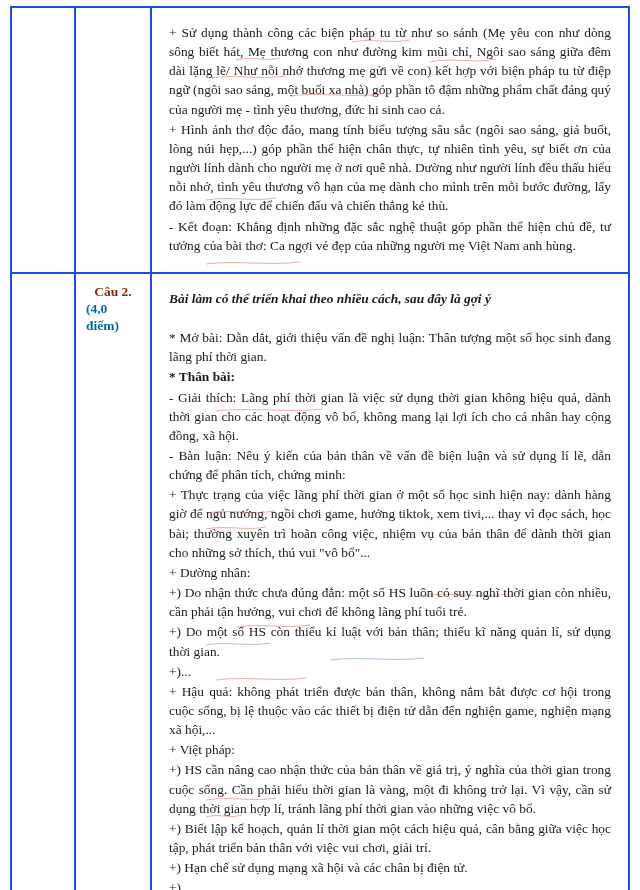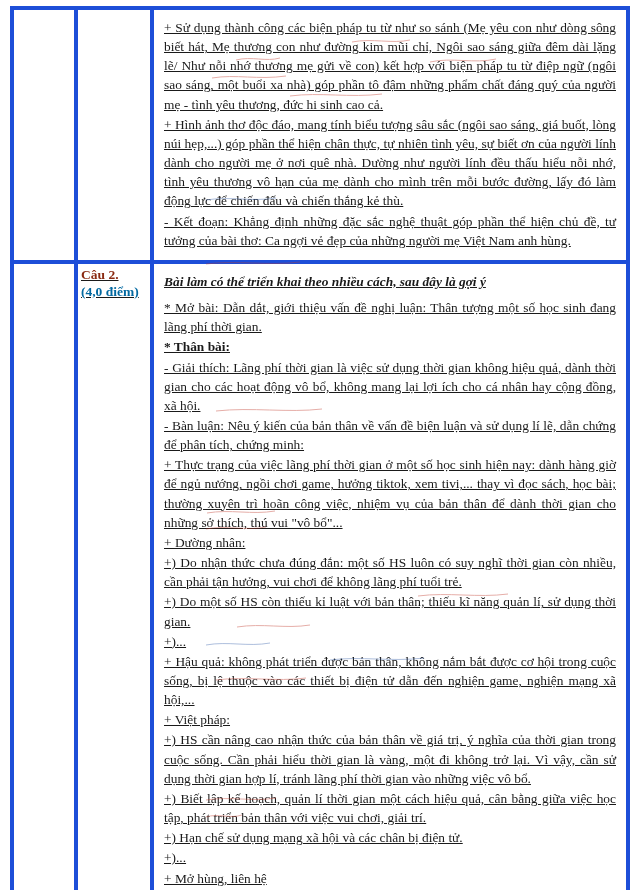--- a/index.html
+++ b/index.html
@@ -20,41 +20,41 @@
     box-sizing: border-box;
     overflow: hidden;
   }
   table.doc {
     border-collapse: collapse;
     width: 620px;
     margin: 6px auto 0 auto;
     table-layout: fixed;
   }
   table.doc td {
-    border: 4px solid #1d4ed8;
+    border: 2px solid #1d4ed8;
     vertical-align: top;
-    padding: 3px;
-    text-decoration: underline;
+    padding: 10px;
   }
   .col-a { width: 64px; }
   .col-b { width: 76px; }
   .col-c { width: auto; }
 
   .cellpad {
     padding: 5px 7px 6px 7px;
   }
   .label-cell {
     padding: 8px 4px 6px 6px;
     text-align: left;
   }
   .q-title {
     font-weight: bold;
     color: #8a2a12;
     font-size: 13.5px;
     line-height: 1.25;
+    text-align: center;
   }
   .q-score {
     font-weight: bold;
     color: #0369a1;
     font-size: 13.5px;
     line-height: 1.25;
   }
   p.line {
     margin: 0 0 1px 0;
     font-size: 13.4px;
@@ -107,21 +107,21 @@
       <tr>
         <td>
           <div class="cellpad blank-top"></div>
         </td>
         <td class="label-cell">
           <div class="q-title">Câu 2.</div>
           <div class="q-score">(4,0 điểm)</div>
         </td>
         <td>
           <div class="cellpad">
-            <p class="line ital b" style="margin-bottom:7px;">Bài làm có thể triển khai theo nhiều cách, sau đây là gợi ý</p>
+            <p class="line ital b" style="margin-bottom:20px;">Bài làm có thể triển khai theo nhiều cách, sau đây là gợi ý</p>
             <p class="line">* Mở bài: Dẫn dắt, giới thiệu vấn đề nghị luận: Thân tượng một số học sinh đang lãng phí thời gian.</p>
             <p class="line b">* Thân bài:</p>
             <p class="line">- Giải thích: Lãng phí thời gian là việc sử dụng thời gian không hiệu quả, dành thời gian cho các hoạt động vô bổ, không mang lại lợi ích cho cá nhân hay cộng đồng, xã hội.</p>
             <p class="line">- Bàn luận: Nêu ý kiến của bản thân về vấn đề biện luận và sử dụng lí lẽ, dẫn chứng để phân tích, chứng minh:</p>
             <p class="line">+ Thực trạng của việc lãng phí thời gian ở một số học sinh hiện nay: dành hàng giờ để ngủ nướng, ngồi chơi game, hưởng tiktok, xem tivi,... thay vì đọc sách, học bài; thường xuyên trì hoãn công việc, nhiệm vụ của bản thân để dành thời gian cho những sở thích, thú vui "vô bổ"...</p>
             <p class="line">+ Dường nhân:</p>
             <p class="line">+) Do nhận thức chưa đúng đắn: một số HS luôn có suy nghĩ thời gian còn nhiều, cần phải tận hưởng, vui chơi để không lãng phí tuổi trẻ.</p>
             <p class="line">+) Do một số HS còn thiếu kỉ luật với bản thân; thiếu kĩ năng quản lí, sử dụng thời gian.</p>
             <p class="line">+)...</p>
             <p class="line">+ Hậu quả: không phát triển được bản thân, không nắm bắt được cơ hội trong cuộc sống, bị lệ thuộc vào các thiết bị điện tử dẫn đến nghiện game, nghiện mạng xã hội,...</p>

